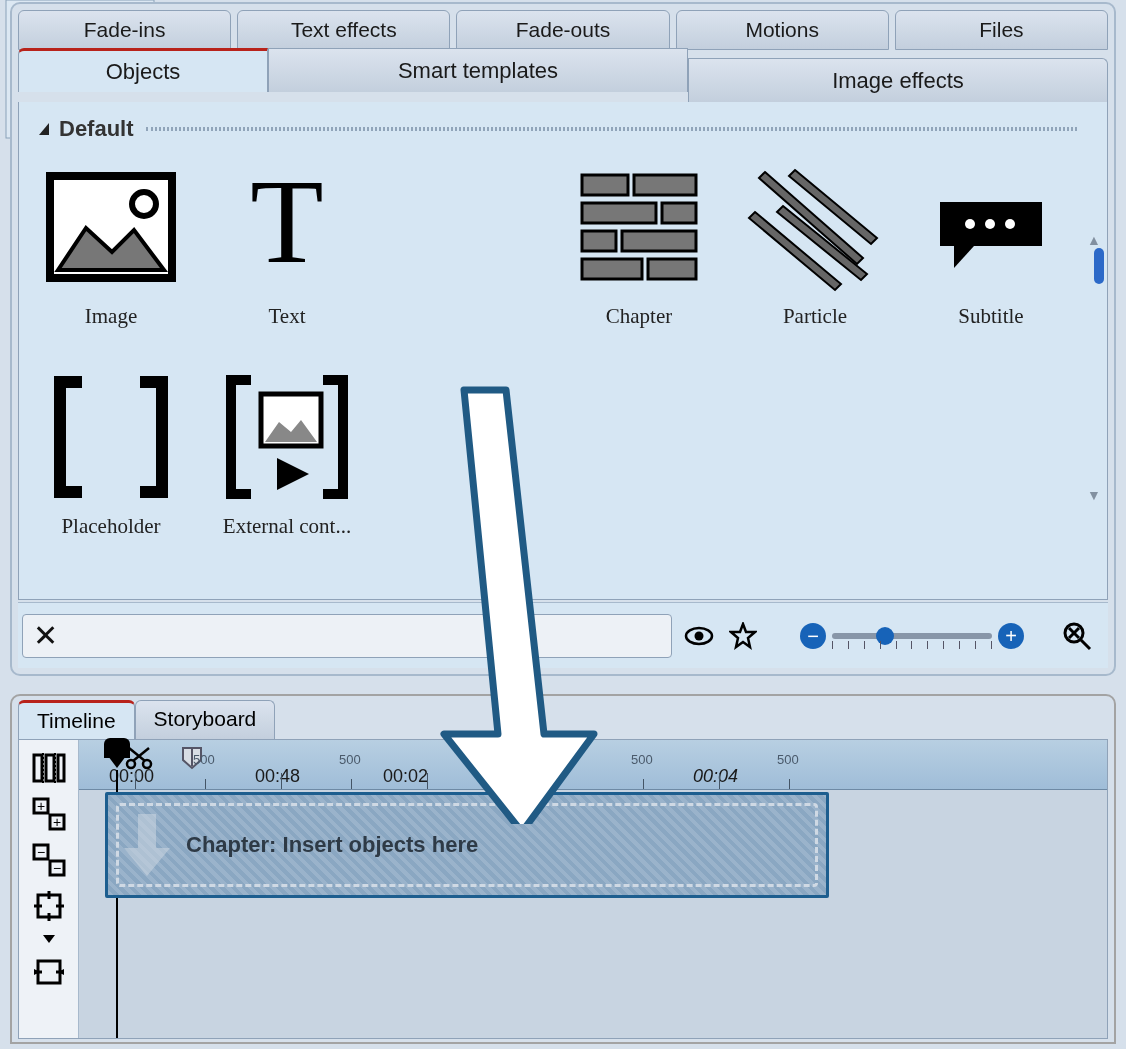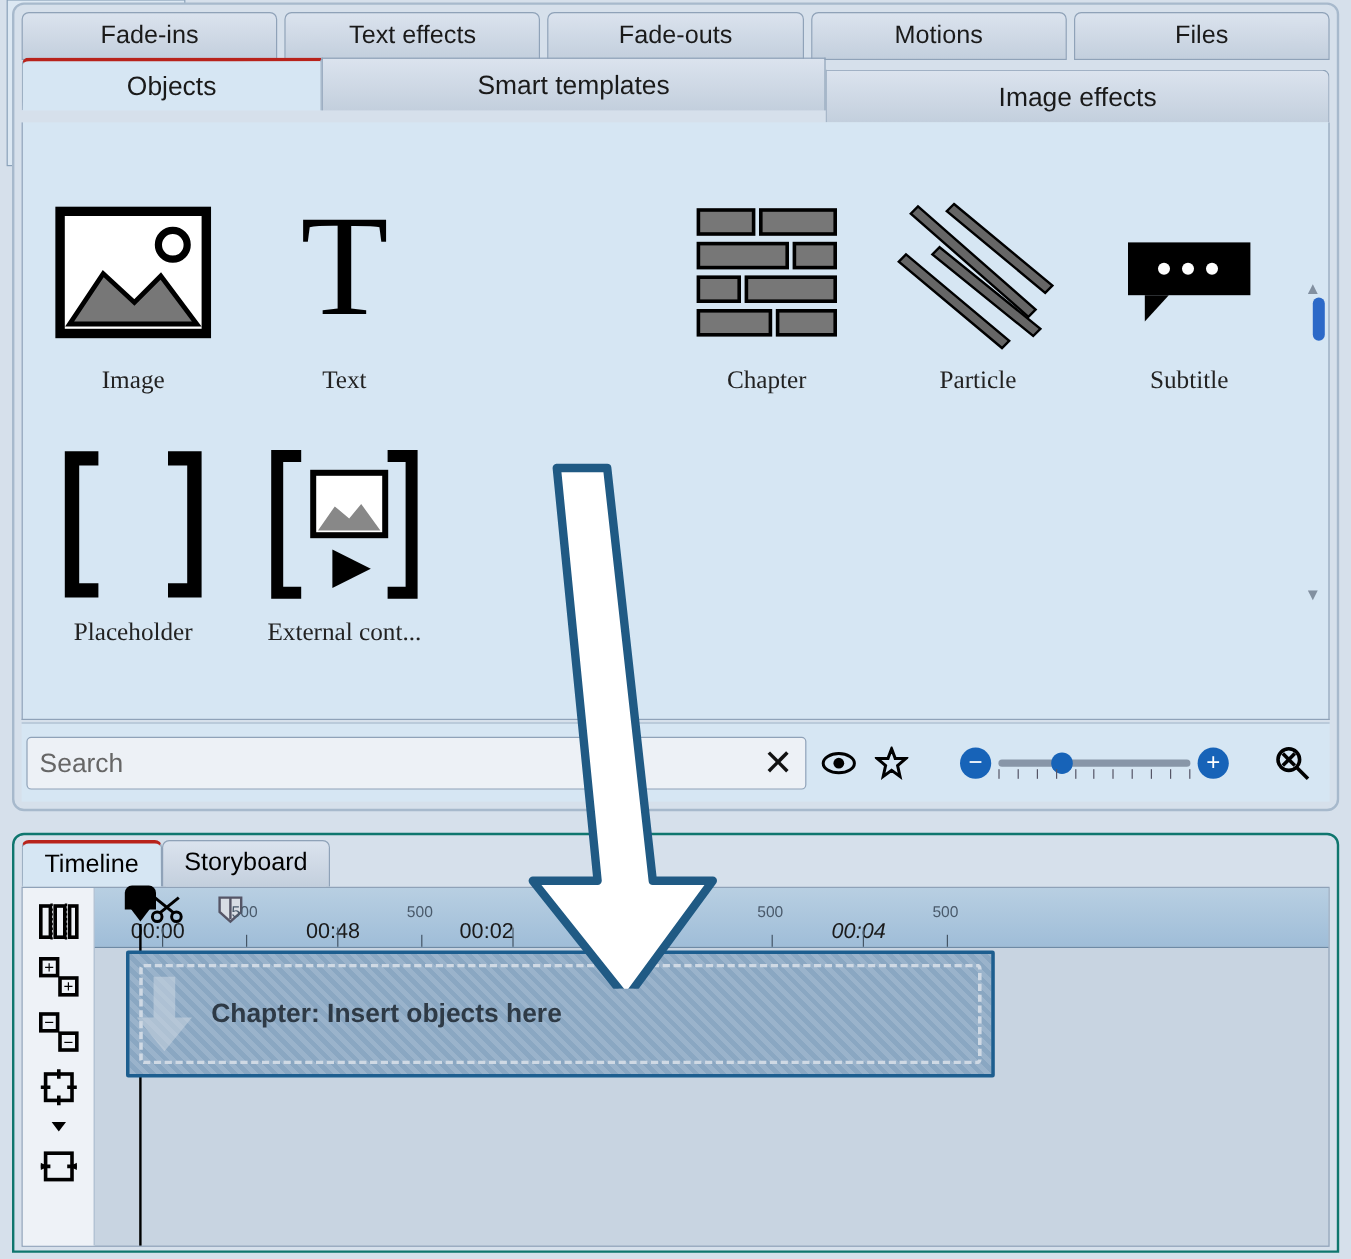--- a/index.html
+++ b/index.html
@@ -161,21 +161,21 @@
   .circ {
     width: 26px; height: 26px; border-radius: 50%; background: #1763b8; color: #fff;
     display:flex; align-items:center; justify-content:center; font-size:20px; line-height:1;
   }
 
   
   .bottom-panel {
     position: absolute;
     left: 10px; top: 694px;
     width: 1106px; height: 350px;
-    border: 2px solid #0f766e;
+    border: 2px solid #a3a3a3;
     border-radius: 10px 10px 0 0;
     background: #d6e0eb;
     overflow: hidden;
   }
   .bt-tabs { display:flex; gap:0; padding: 4px 6px 0 6px; }
   .bt-tab {
     padding: 6px 18px;
     font-size: 21px;
     border: 1px solid #8fa2b8;
     border-bottom: none;
@@ -225,21 +225,21 @@
   }
   .playhead-line { position:absolute; left:37px; top:30px; width:2px; height:268px; background:#000; }
   .ruler-icons { position:absolute; top:6px; display:flex; gap:26px; left:46px; }
   .chapter-track {
     position: absolute;
     left: 26px; top: 52px;
     width: 724px; height: 106px;
     background: repeating-linear-gradient(45deg,#9ab3cb 0,#9ab3cb 4px,#8aa7c2 4px,#8aa7c2 8px);
     border: 3px solid #1d5e8f;
     border-radius: 2px;
-    display:flex; align-items:center; padding-left: 4px;
+    display:flex; align-items:center; padding-left: 14px;
     color:#2e3a46; font-size:22px; font-weight:600;
   }
   .chapter-track .dashed {
     position:absolute; inset:8px; border:3px dashed #cfd9e4; border-radius:4px;
   }
   .chapter-track .arrow-ghost {
     width:50px; height:70px; margin-right:14px; position:relative; opacity:.6;
   }
 
   
@@ -278,20 +278,25 @@
       </div>
     <div class="big-tab">
         <span>Smart templates</span>
       </div>
     <div class="big-tab">
         <span>Image effects</span>
       </div>
   </div>
 
   <div class="palette-area">
+    <div class="section-header">
+      <div class="tri"></div>
+      <span>Default</span>
+      <div class="dots"></div>
+    </div>
 
     <div class="grid">
 
       <div class="obj-cell">
         <div class="icon-card">
           <svg width="130" height="110">
             <rect x="4" y="4" width="122" height="102" fill="#fff" stroke="#000" stroke-width="8"></rect>
             <circle cx="98" cy="32" r="12" fill="none" stroke="#000" stroke-width="6"></circle>
             <path d="M12 98 L40 56 L66 80 L88 58 L118 98 Z" fill="#777" stroke="#000" stroke-width="4"></path>
           </svg>
@@ -391,21 +396,20 @@
       <span class="scroll-arrow">▲</span>
       <div style="flex:1; position:relative;">
         <div class="scroll-thumb" style="position:absolute; top:0;"></div>
       </div>
       <span class="scroll-arrow">▼</span>
     </div>
   </div>
 
   <div class="search-row">
     <div class="search-box">
-      <span class="ph">Search</span>
       <span class="x">✕</span>
     </div>
     <div class="ico-btn">
       <svg width="30" height="22">
           <ellipse cx="15" cy="11" rx="13" ry="8" fill="none" stroke="#000" stroke-width="2.5"></ellipse>
           <circle cx="15" cy="11" r="4.5" fill="#000"></circle>
         </svg>
     </div>
     <div class="ico-btn">
       <svg width="28" height="28">

